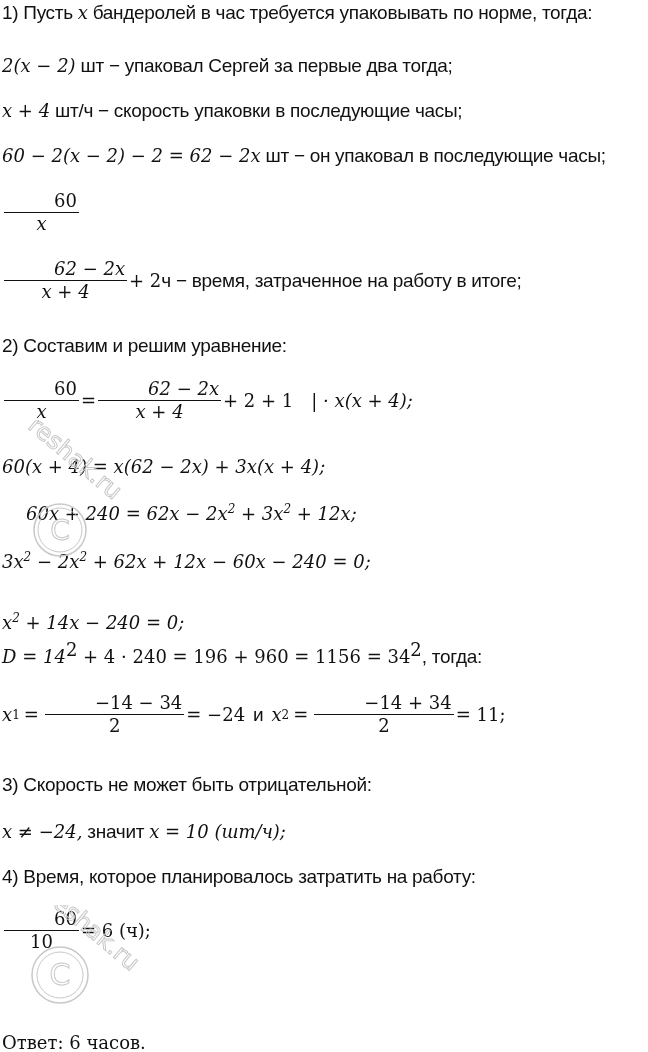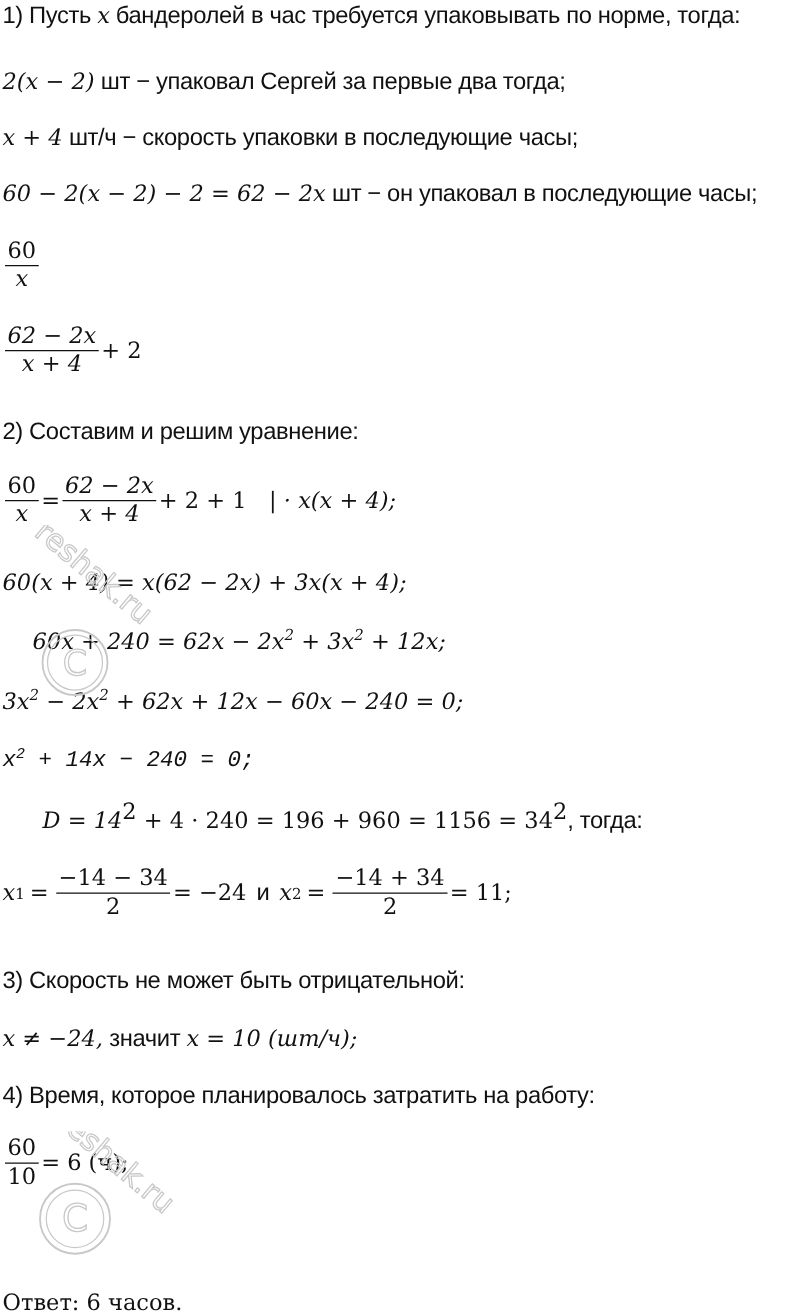--- a/index.html
+++ b/index.html
@@ -8,21 +8,21 @@
       font-family: "Liberation Serif", "DejaVu Serif", serif;
       color: #111; font-size: 19.5px;
     }
     .line { position: absolute; left: 2px; white-space: nowrap; line-height: 22px; }
     .txt { font-family: "Liberation Sans", "DejaVu Sans", sans-serif; font-size: 19px; letter-spacing: -0.3px; }
     .m { font-family: "DejaVu Serif", "Liberation Serif", serif; font-size: 18px; }
     .i { font-style: italic; }
     sup { font-size: 12px; vertical-align: 7px; line-height: 0; }
     sub { font-size: 12px; vertical-align: -4px; line-height: 0; }
     .frac { display: inline-flex; flex-direction: column; align-items: center; vertical-align: middle; margin: 0 2px; }
-    .frac .num { padding: 0 2px; line-height: 22px; }
+    .frac .num { padding: 0 2px; line-height: 22px; margin-left: 48px; }
     .frac .bar { height: 1.3px; background: #111; align-self: stretch; }
     .frac .den { padding: 0 2px; line-height: 22px; }
     .row { display: flex; align-items: center; }
     .gap { display: inline-block; width: 18px; }
     .watermark { position: absolute; pointer-events: none; }
   </style>
 </head>
 <body>
 
 <div class="line txt" style="top:2px;">
@@ -49,20 +49,21 @@
   </span>
 </div>
 
 <div class="line row" style="top:258px;">
   <span class="frac m">
     <span class="num i">62 − 2x</span>
     <span class="bar"></span>
     <span class="den i">x + 4</span>
   </span>
   <span class="m">+ 2</span>
+    <span class="txt"> ч − время, затраченное на работу в итоге;</span>
 </div>
 
 <div class="line txt" style="top:335px;">2) Составим и решим уравнение:</div>
 
 <div class="line row m" style="top:378px;">
   <span class="frac">
     <span class="num">60</span>
     <span class="bar"></span>
     <span class="den i">x</span>
   </span>
@@ -80,25 +81,25 @@
 <div class="line m i" style="top:456px;">60(x + 4) = x(62 − 2x) + 3x(x + 4);</div>
 
 <div class="line m i" style="top:503px;margin-left:24px;">
   <span>60x + 240 = 62x − 2x</span><sup>2</sup><span> + 3x</span><sup>2</sup><span> + 12x;</span>
 </div>
 
 <div class="line m i" style="top:551px;">
   <span>3x</span><sup>2</sup><span> − 2x</span><sup>2</sup><span> + 62x + 12x − 60x − 240 = 0;</span>
 </div>
 
-<div class="line m i" style="top:598px;font-family:Liberation Mono, monospace;">
+<div class="line m i" style="top:612px;">
   <span>x</span><sup>2</sup><span> + 14x − 240 = 0;</span>
 </div>
 
-<div class="line" style="top:646px;margin-left:32px;">
+<div class="line" style="top:646px;">
   <span class="m i">D = 14</span><sup class="m">2</sup><span class="m"> + 4 · 240 = 196 + 960 = 1156 = 34</span><sup class="m">2</sup><span class="txt">, тогда:</span>
 </div>
 
 <div class="line row m" style="top:692px;">
   <span class="i">x</span>
     <sub>1</sub>
   <span style="margin:0 4px;">=</span>
   <span class="frac" style="min-width:70px;">
     <span class="num">−14 − 34</span>
     <span class="bar"></span>

